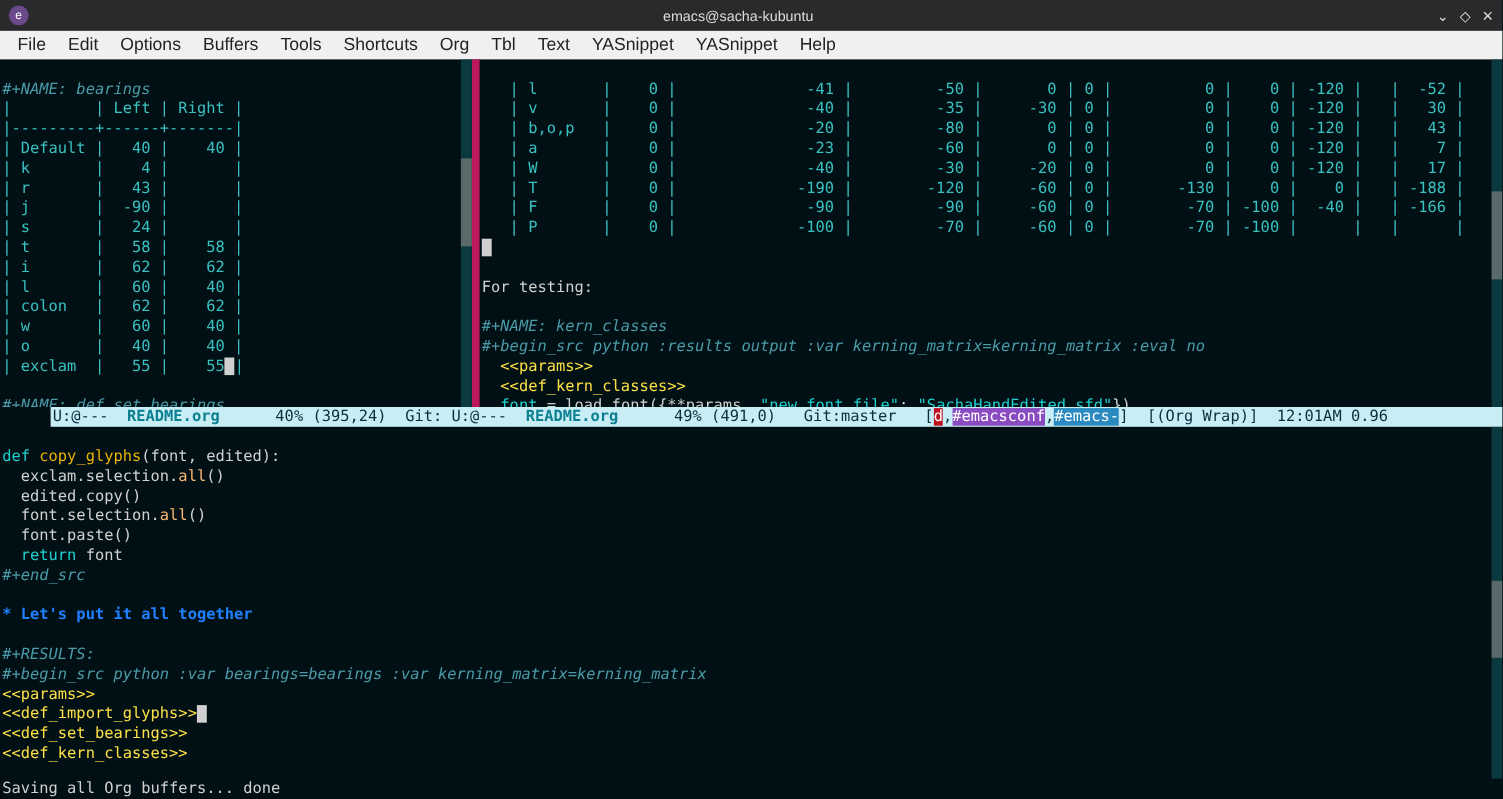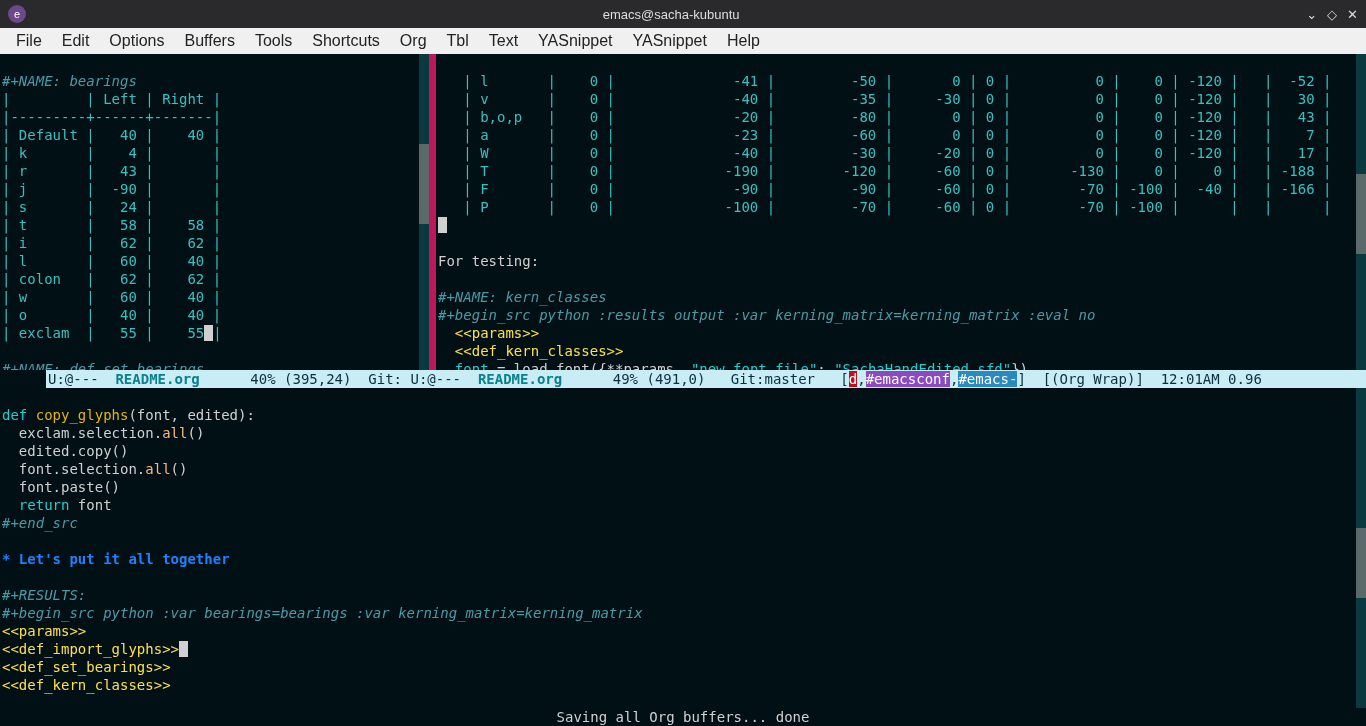--- a/index.html
+++ b/index.html
@@ -26,21 +26,21 @@
 .builtin { color:#fdba74; }
 .heading { color:#2080ff; font-weight:bold; }
 .noweb { color:#fde047; }
 .cursor { background:#d0d0d0; color:#001014; display:inline-block; width:9px; height:16px; vertical-align:text-bottom; }
 .modeline { background:#c9edf5; color:#0a3040; height:18px; line-height:18px; white-space:pre; font-size:14px; padding:0 2px;margin-left:46px; }
 .ml-file { color:#0a8090; font-weight:bold; }
 .ml-red { background:#c01020; color:#fff; }
 .ml-chan1 { background:#8a4ac0; color:#fff; }
 .ml-chan2 { background:#2a8ac0; color:#fff; }
 .bottom-pane { flex:1; white-space:pre; line-height:18px; padding:0 2px; overflow:hidden; position:relative; }
-.minibuf { background:#001014; color:#d0d0d0; height:18px; line-height:18px; padding:0 2px; white-space:pre;text-align:center; }
+.minibuf { background:#001014; color:#d0d0d0; height:18px; line-height:18px; padding:0 2px; white-space:pre; }
 </style>
 </head>
 <body>
 
 <div class="titlebar">
   <div class="titlebar-icon">e</div>
   <div class="titlebar-title">emacs@sacha-kubuntu</div>
   <div class="titlebar-ctrls">
     <span>⌄</span>
     <span>◇</span>

